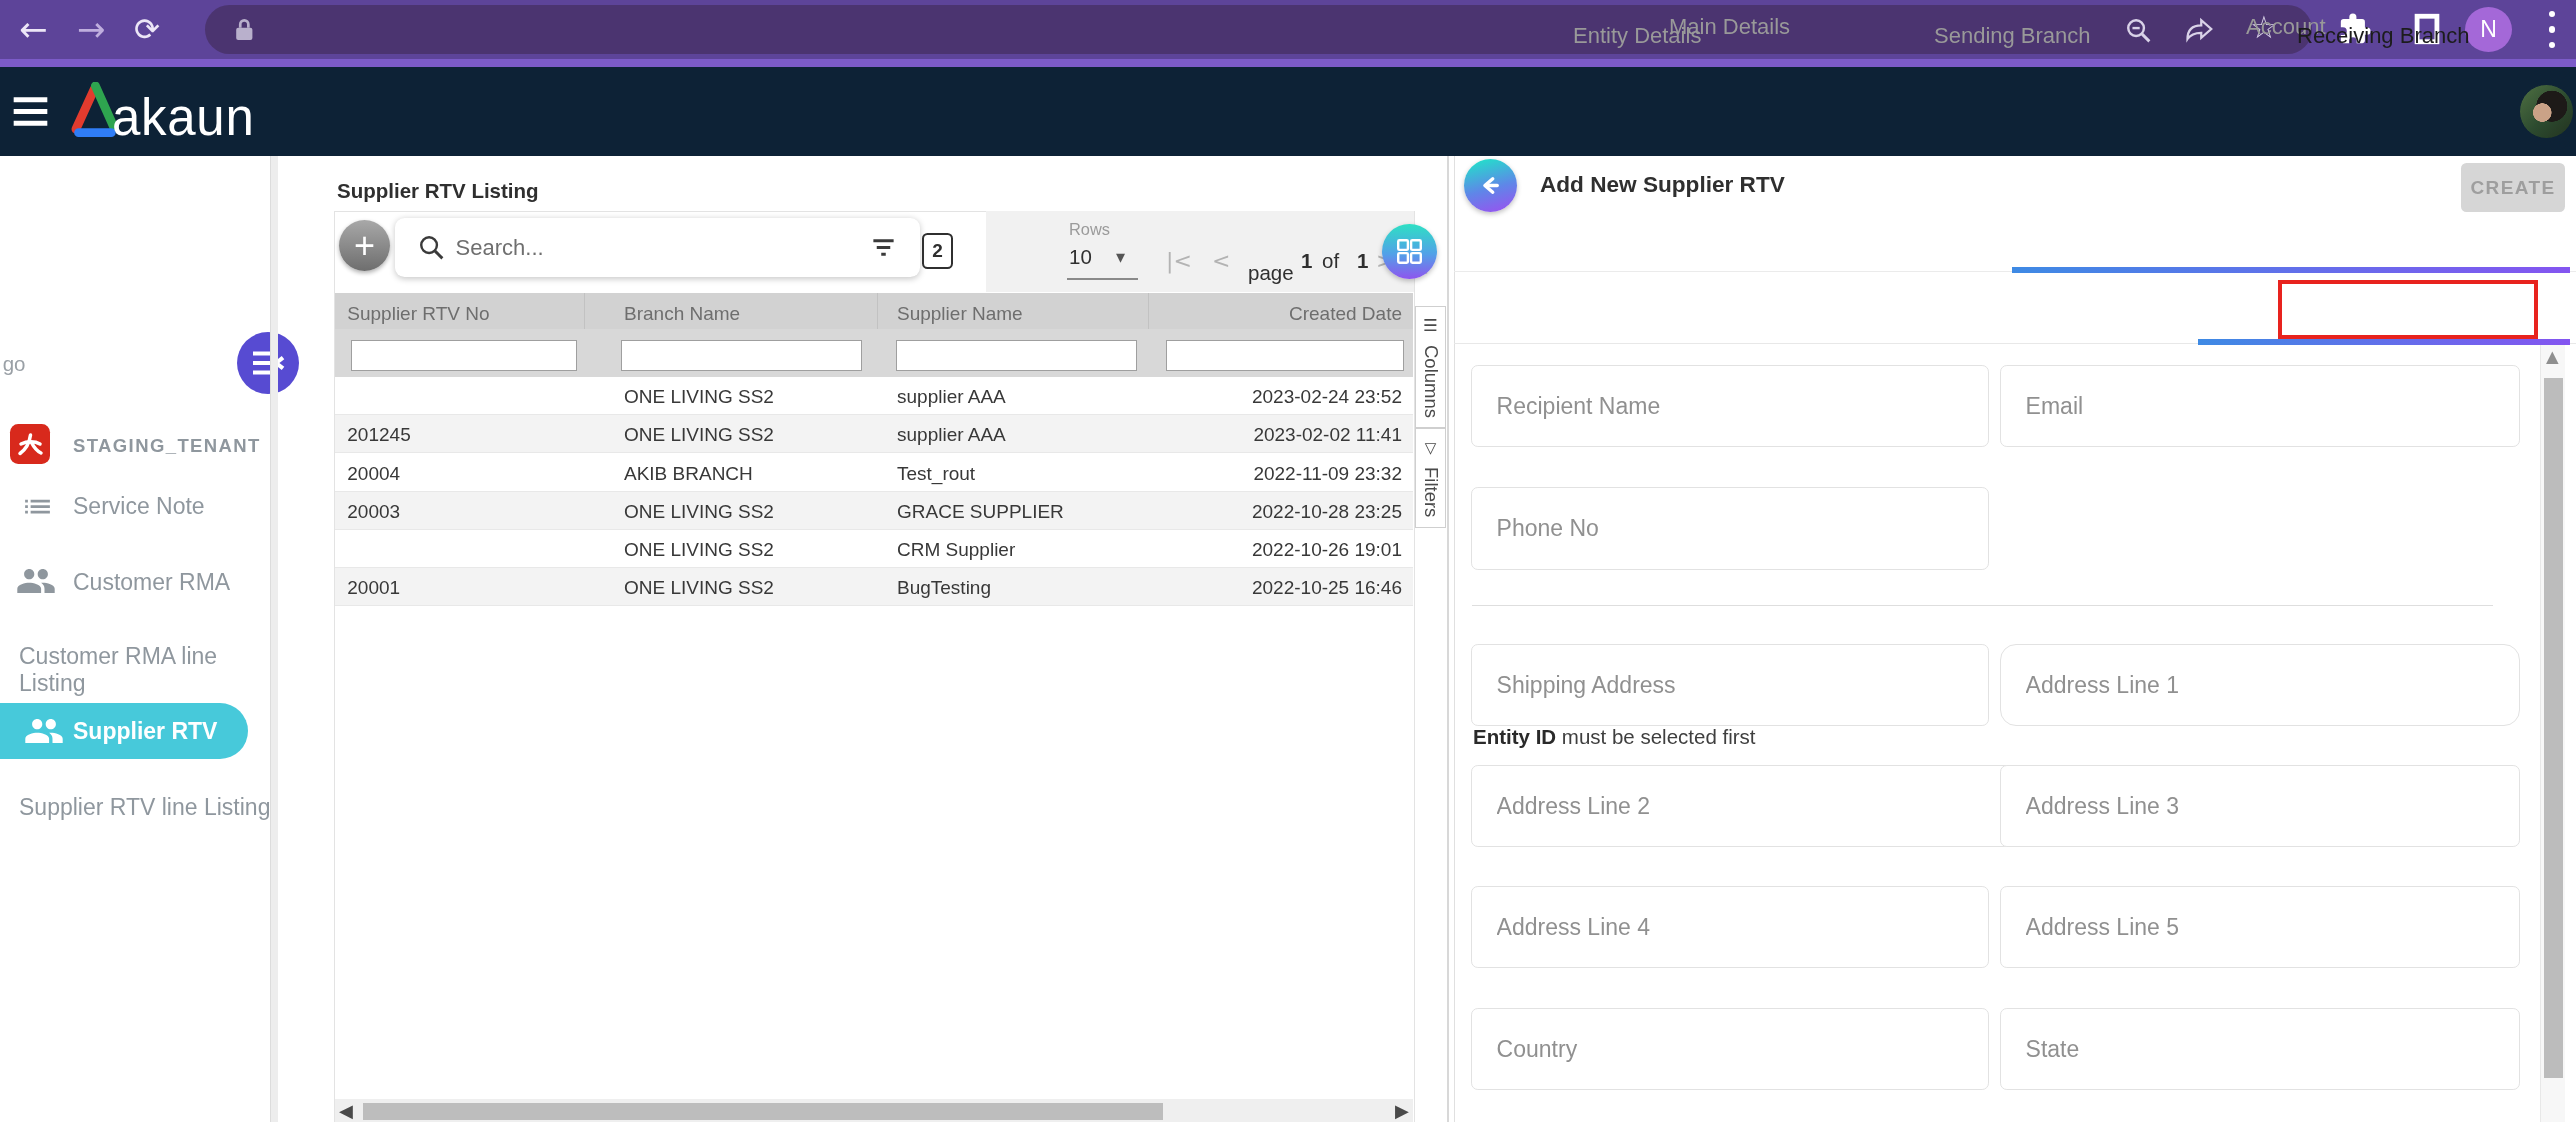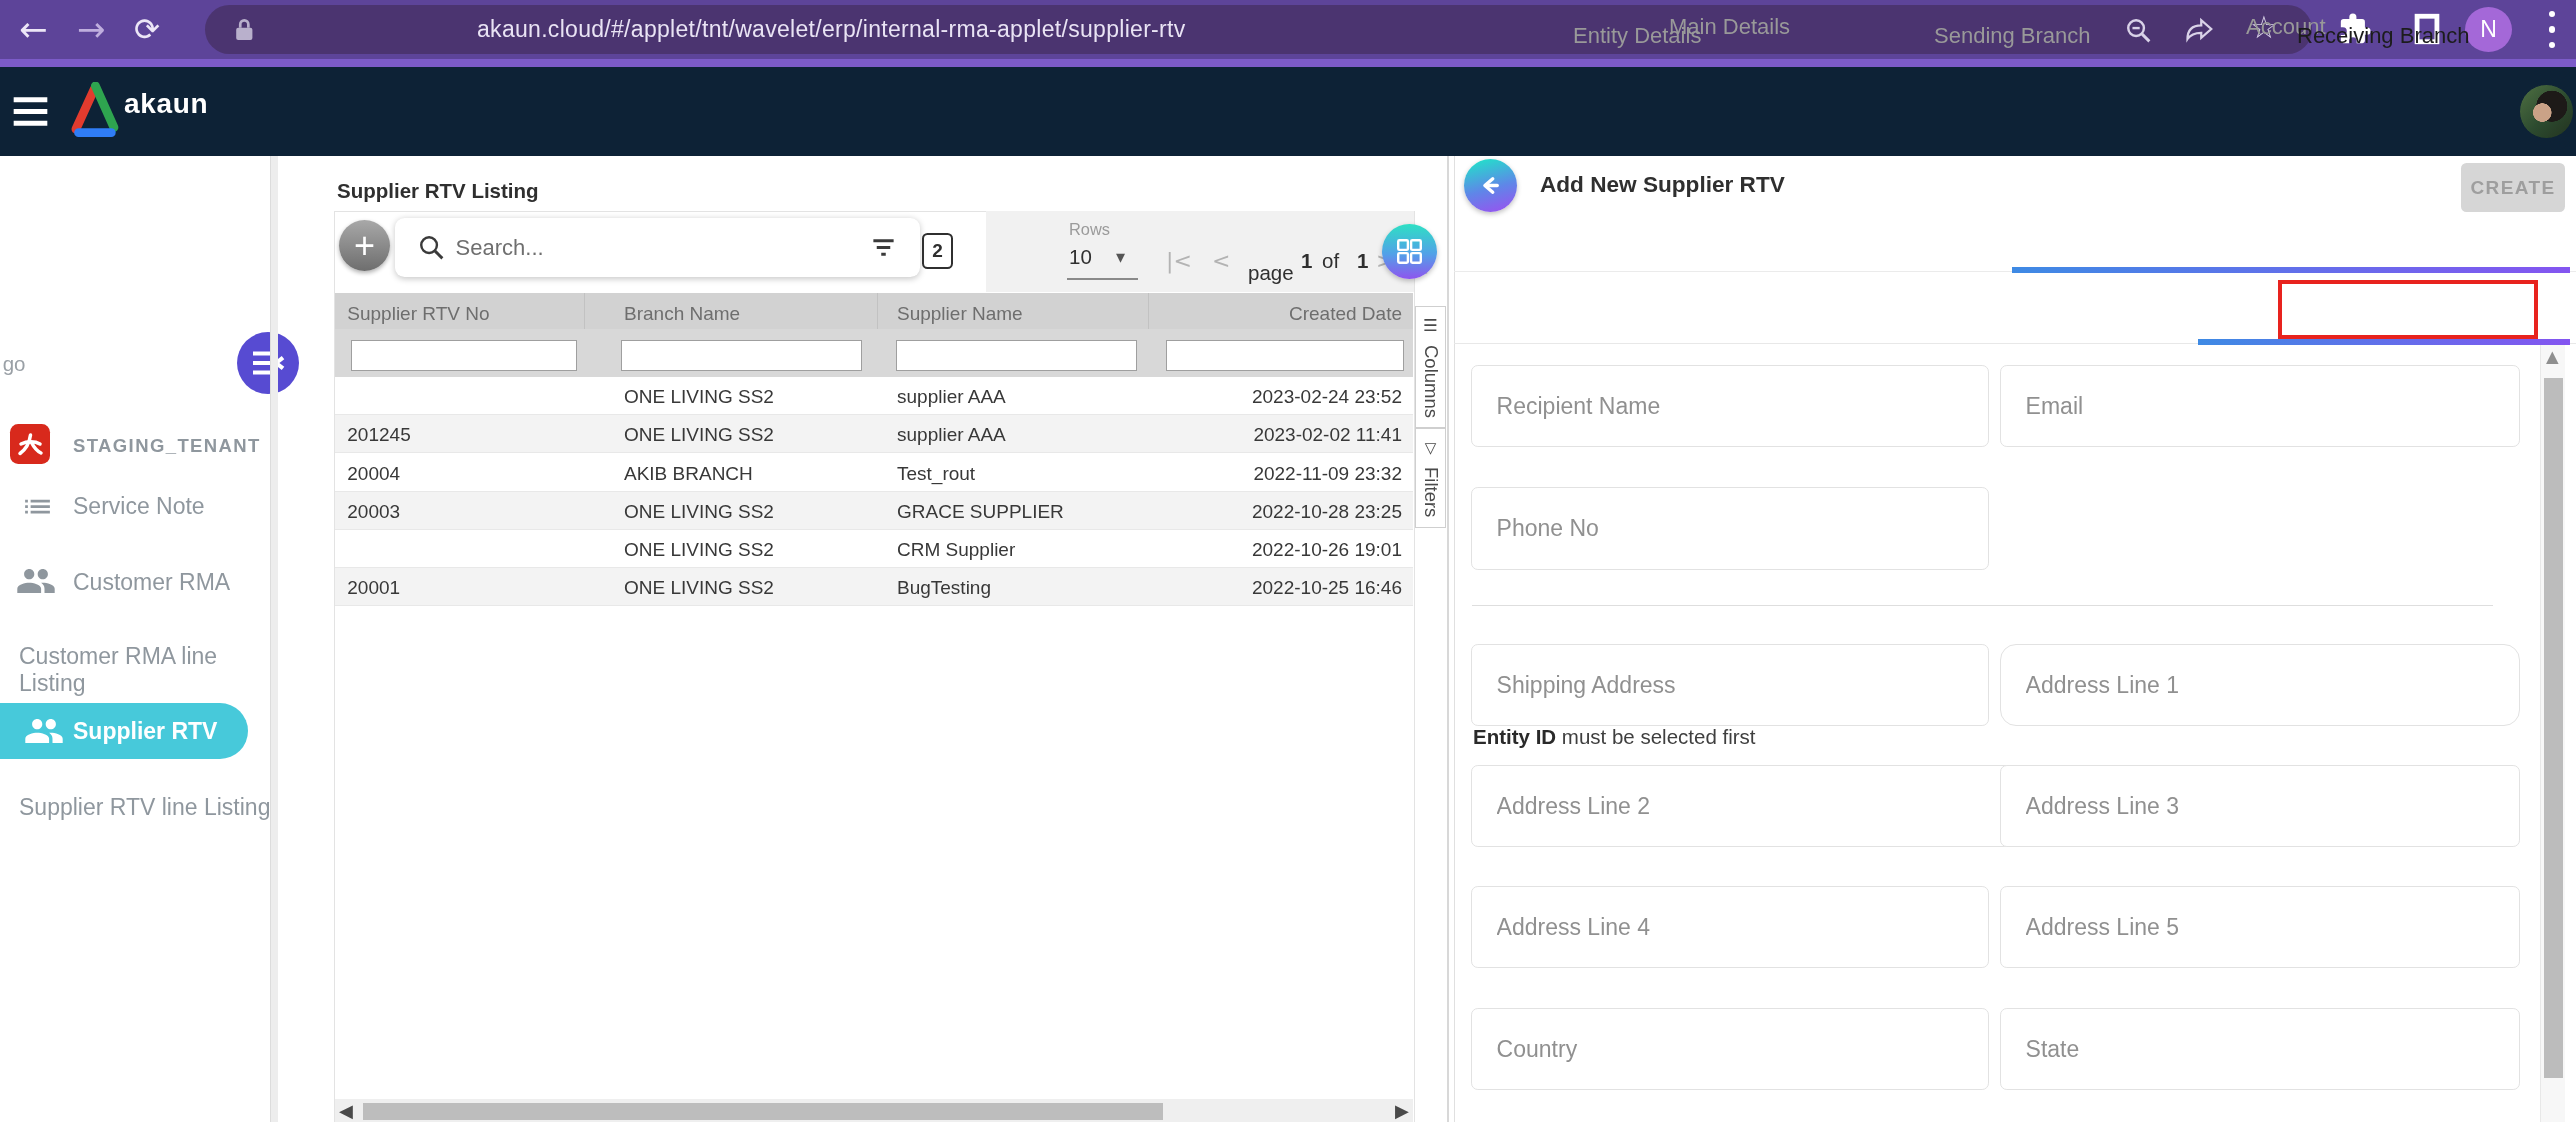--- a/index.html
+++ b/index.html
@@ -12,21 +12,21 @@
   #chrome { left:0; top:0; width:2576px; height:59px; background:#5d4499; }
   #accent-strip { left:0; top:59px; width:2576px; height:8.2px; background:#7c5bc8; }
   .chrome-btn { color:#ece6f7; font-size:34px; line-height:59px; }
   #url-pill { left:205px; top:4.8px; width:2107px; height:49px; background:#4b3470; border-radius:24.6px; }
   #url-text { left:272px; top:0; height:49px; line-height:49px; color:#e9e3f4; font-size:23px; letter-spacing:0.3px; }
   #profile-badge { left:2465px; top:6.8px; width:47px; height:45px; border-radius:50%; background:#a468d8;
                    color:#fff; font-size:23px; text-align:center; line-height:45px; }
 
   
   #navbar { left:0; top:67px; width:2576px; height:89px; background:#0d2236; }
-  #brand-text { left:124px; top:20.5px; color:#fff; font-size:28px; font-weight:bold; letter-spacing:0.7px; }
+  #brand-text { left:112px; top:20.5px; color:#fff; font-size:51px; font-weight:normal; letter-spacing:0.7px; }
   #nav-avatar { left:2519px; top:17px; width:55px; height:55px; border-radius:50%;
     background:
       radial-gradient(circle at 42% 52%, #caa287 0 22%, transparent 23%),
       radial-gradient(circle at 60% 40%, #1d1a18 0 34%, transparent 35%),
       linear-gradient(135deg,#4f7042 0%, #2c4a2f 55%, #23331f 100%);
     border:1.4px solid #0d2236; }
 
   
   #sidebar { left:0; top:156px; width:279px; height:967px; background:#fff; }
   #sidebar-scroll { left:270px; top:156px; width:8.2px; height:967px; background:#ededed; border-left:0.7px solid #dcdcdc; }
@@ -123,21 +123,20 @@
 <div class="abs" id="chrome">
   <span class="abs chrome-btn ico" style="left:19px;">←</span>
   <span class="abs chrome-btn ico" style="left:77px;color:#bfaede;">→</span>
   <span class="abs chrome-btn ico" style="left:134px;font-size:31px;">⟳</span>
 
   <div class="abs" id="url-pill">
     <svg class="abs" style="left:27px;top:12.3px;" width="24.6" height="27" viewBox="0 0 18 20">
       <rect x="3" y="8" width="12" height="9" rx="1.5" fill="#b9b0cc"></rect>
       <path d="M6 8 V5.5 a3 3 0 0 1 6 0 V8" fill="none" stroke="#b9b0cc" stroke-width="2"></path>
     </svg>
-    <span class="abs" id="url-text">akaun.cloud/#/applet/tnt/wavelet/erp/internal-rma-applet/supplier-rtv</span>
 
     <svg class="abs" style="left:1919px;top:11px;" width="29" height="29" viewBox="0 0 24 24">
       <circle cx="10" cy="10" r="6.5" fill="none" stroke="#d9d2e8" stroke-width="2"></circle>
       <line x1="7" y1="10" x2="13" y2="10" stroke="#d9d2e8" stroke-width="2"></line>
       <line x1="15" y1="15" x2="21" y2="21" stroke="#d9d2e8" stroke-width="2.4"></line>
     </svg>
     <svg class="abs" style="left:1980px;top:9.6px;" width="30" height="30" viewBox="0 0 24 24">
       <path d="M13 9V5l8 7-8 7v-4c-6 0-9 2-11 5 0-8 4-11 11-11z" fill="none" stroke="#d9d2e8" stroke-width="1.8"></path>
     </svg>
     <span class="abs ico" style="left:2045px;top:4.1px;font-size:31px;color:#d9d2e8;">☆</span>

